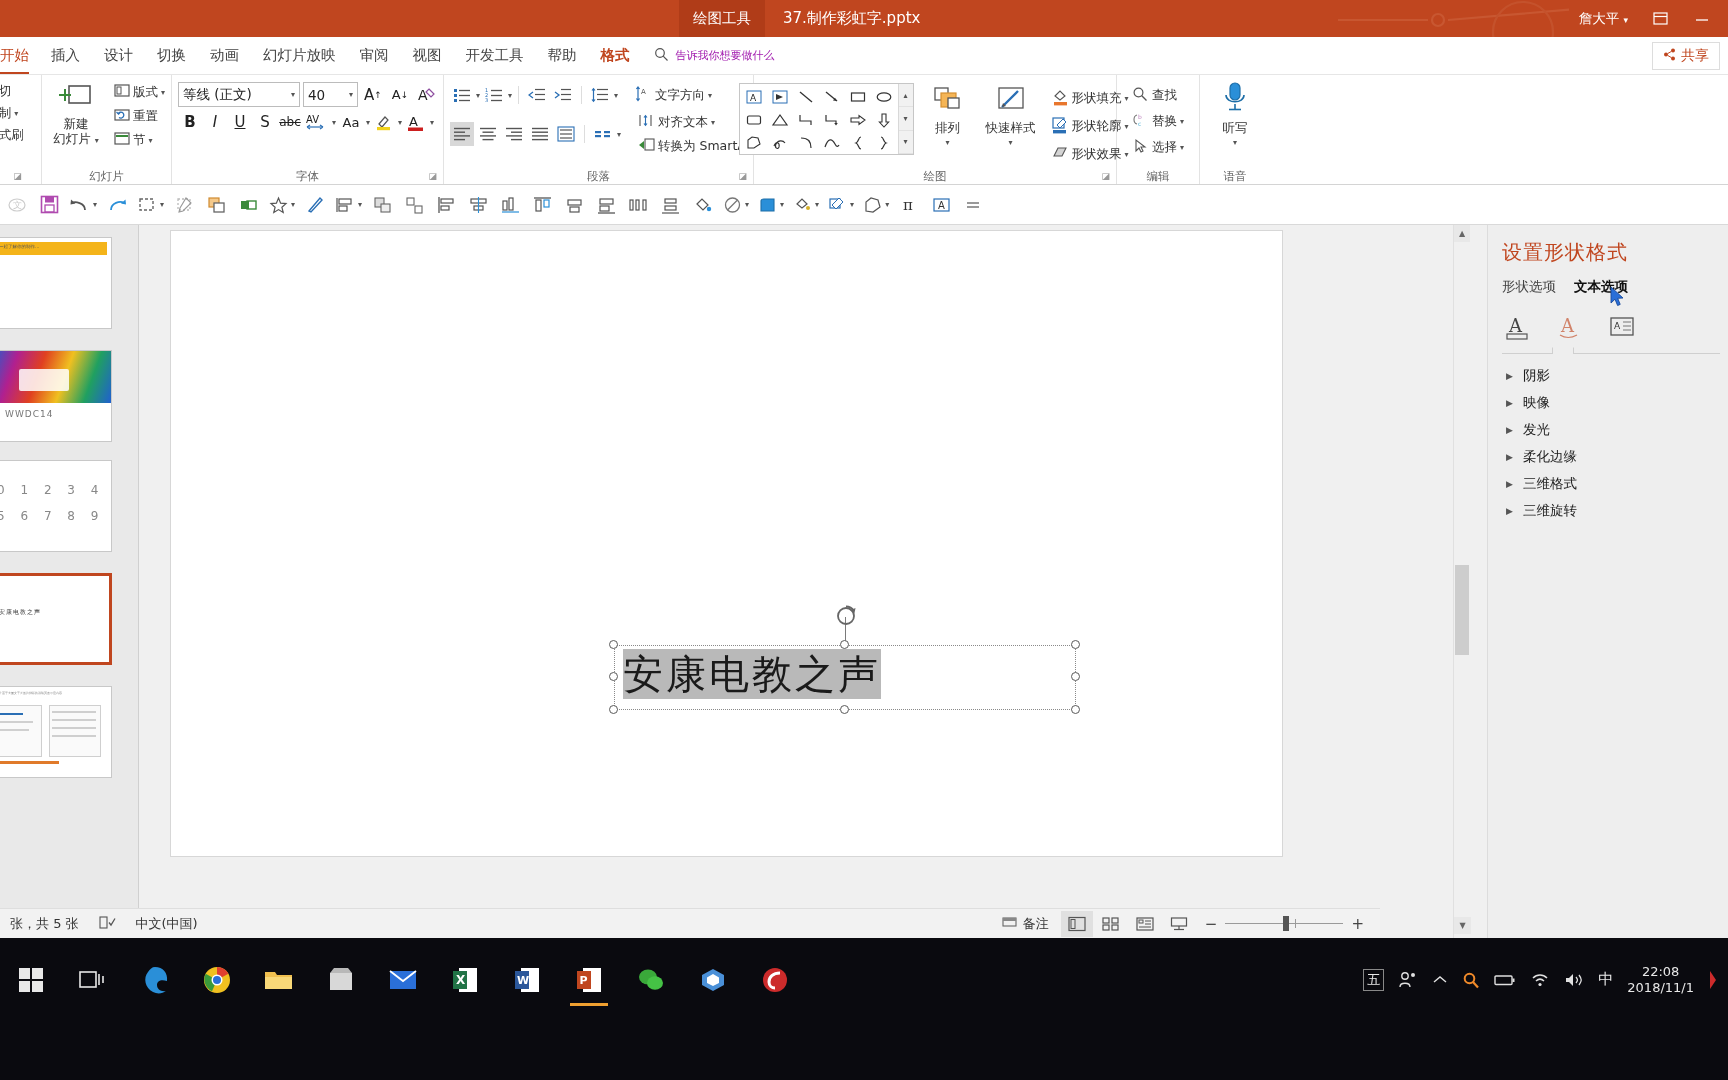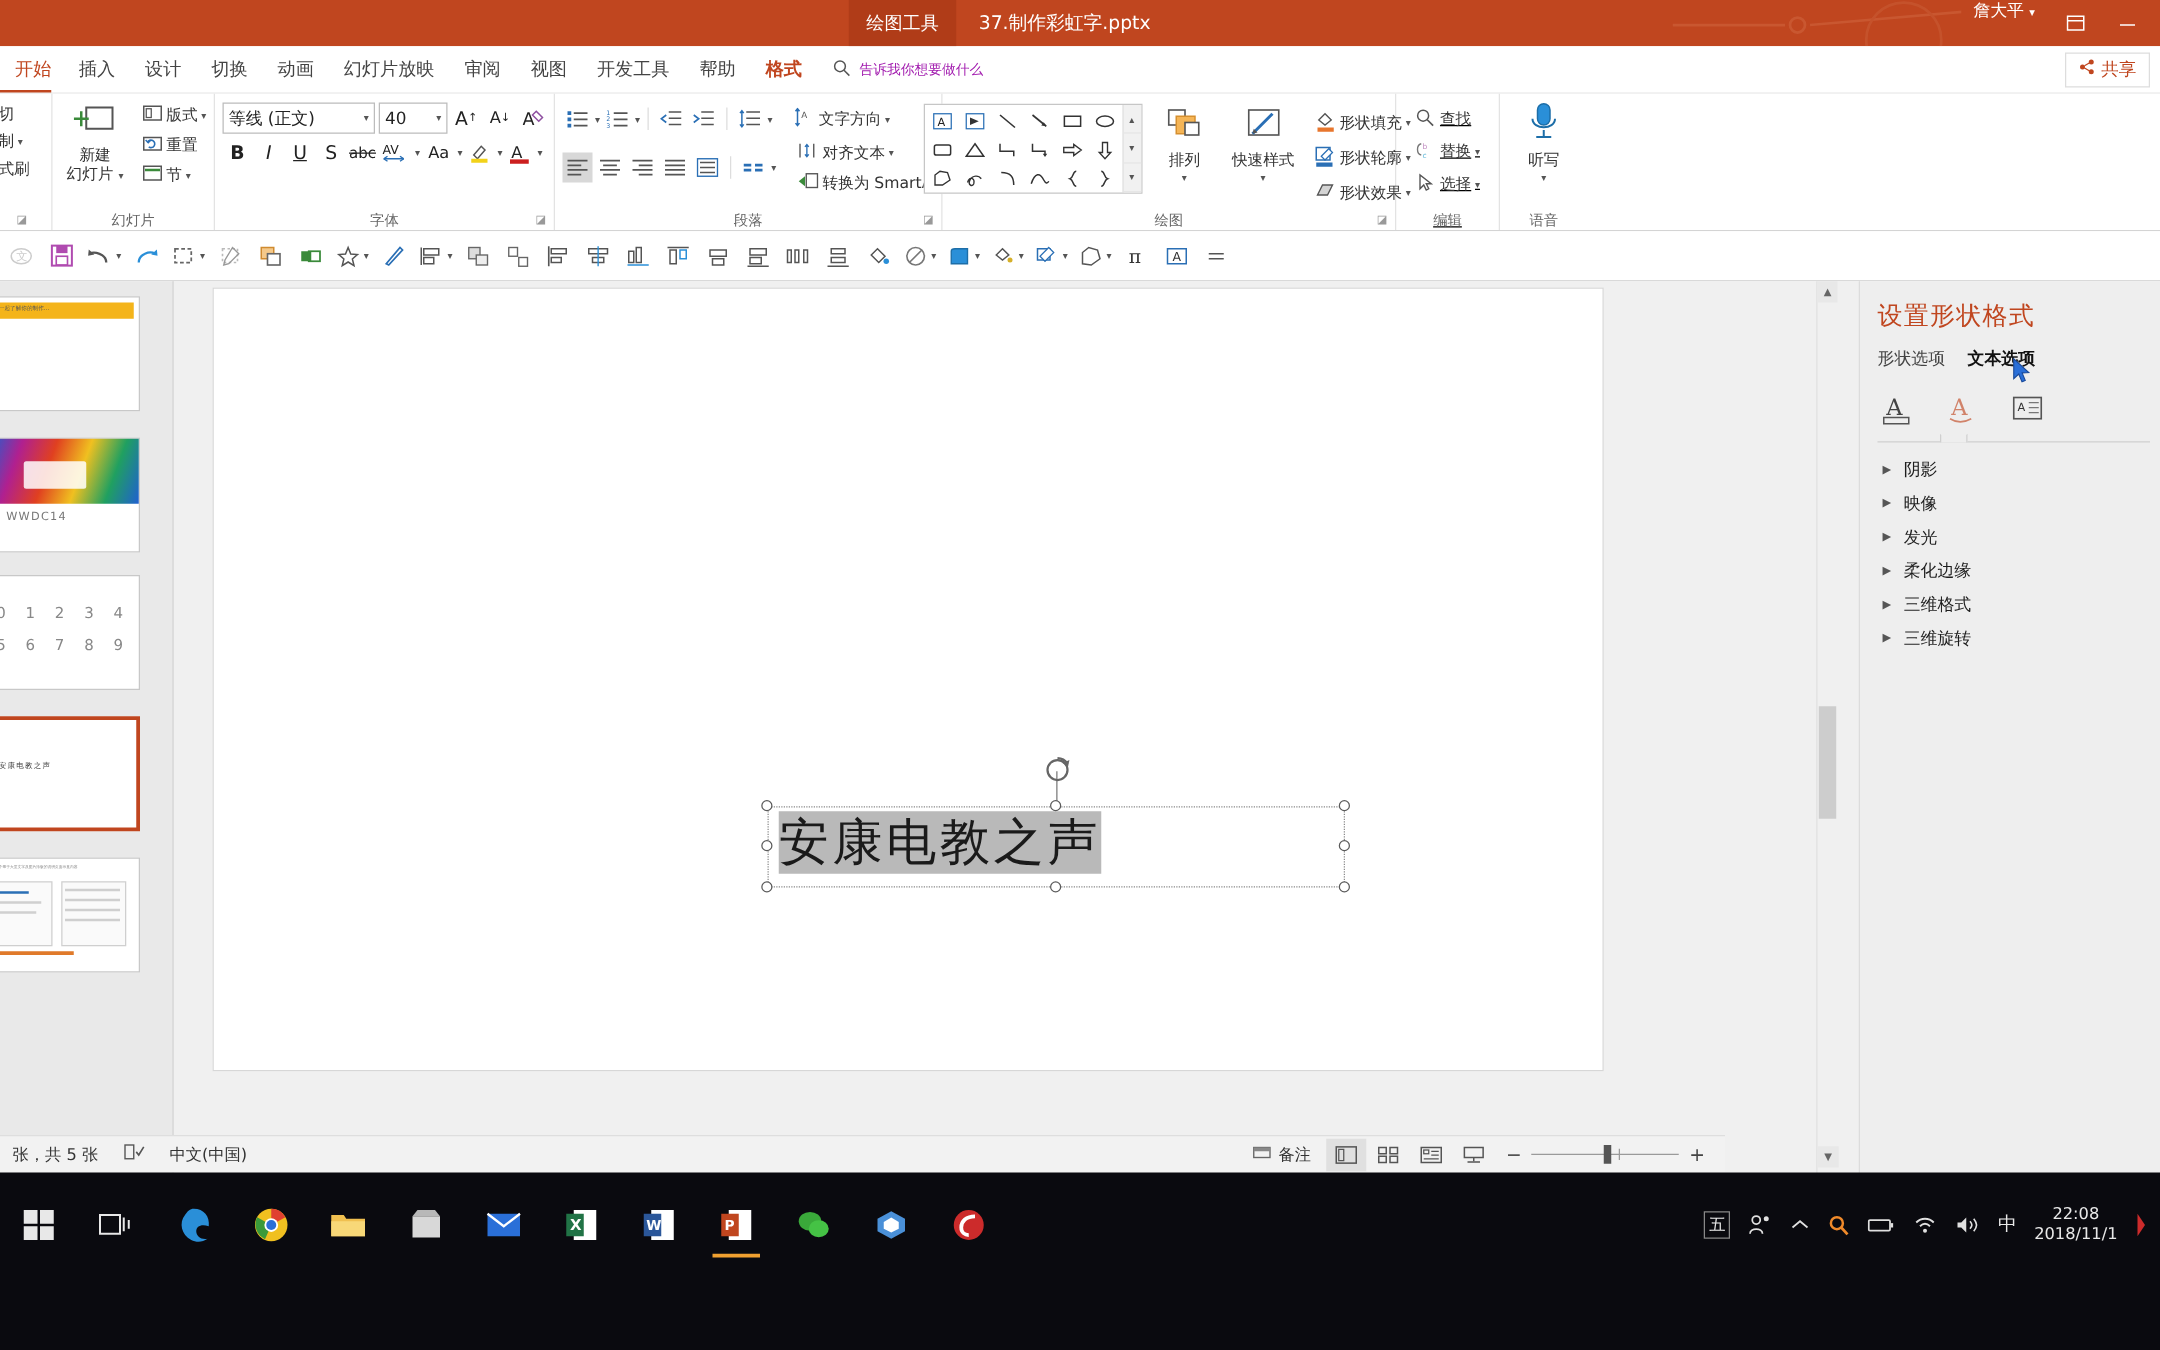--- a/index.html
+++ b/index.html
@@ -26,39 +26,39 @@
     display: flex; align-items: center; justify-content: center;
   }
   .doc-title {
     color: #fff; font-size: 15px; padding: 0 18px;
     white-space: nowrap;
   }
   .tb-deco {
     flex: 1; height: 100%; position: relative; overflow: hidden;
   }
   .tb-deco svg { position: absolute; left: 400px; top: -10px; opacity: .33; }
-  .tb-right { display: flex; align-items: flex-start; gap: 2px; padding-right: 6px; }
+  .tb-right { display: flex; align-items: center; gap: 2px; padding-right: 6px; }
   .acct { color: #fff; font-size: 13.5px; padding: 0 10px; white-space: nowrap; }
   .tb-btn {
     width: 40px; height: 37px; color: #fff; font-size: 14px;
     display: flex; align-items: center; justify-content: center;
   }
   .tb-btn svg { display: block; }
 
   
   .tabstrip {
     position: absolute; left: 0; top: 37px; width: 1728px; height: 38px;
     background: #fff; display: flex; align-items: stretch;
     border-bottom: 1px solid #e6e6e6;
   }
   .tab {
     display: flex; align-items: center; padding: 0 12px;
     font-size: 14.5px; color: #444; white-space: nowrap; position: relative;
   }
-  .tab.home { color: #c0461f; padding-left: 12px; padding-right: 10px; }
+  .tab.home { color: #c0461f; padding-left: 0; padding-right: 10px; }
   .tab.home::after {
     content: ""; position: absolute; left: 0; right: 10px; bottom: 0;
     height: 2.5px; background: #c0461f;
   }
   .tab.ctx { color: #c0461f; font-weight: 600; }
   .tellme {
     display: flex; align-items: center; gap: 7px;
     padding: 0 12px; font-size: 11px; color: #a21caf; white-space: nowrap;
   }
   .share {
@@ -823,21 +823,21 @@
               <span class="caret">▾</span>
           </div>
         </div>
       </div>
       <div class="grp-label">
           <span>绘图</span>
           <span class="grp-launcher" style="position:absolute; right:6px;">◪</span>
         </div>
     </div>
 
-    <div class="grp" style="width:83px;text-decoration:underline;">
+    <div class="grp" style="width:83px;">
       <div class="grp-body" style="flex-direction:column; gap:3px; padding-top:5px;">
         <div class="smallbtn">
           <span><svg width="17" height="16" viewBox="0 0 17 16">
                 <circle cx="6.5" cy="6.5" r="4.4" fill="none" stroke="#555" stroke-width="1.2"></circle>
                 <line x1="9.8" y1="9.8" x2="14.5" y2="14.5" stroke="#555" stroke-width="1.3"></line>
               </svg></span>
           <span>查找</span>
         </div>
         <div class="smallbtn">
           <span><svg width="17" height="16" viewBox="0 0 17 16">

